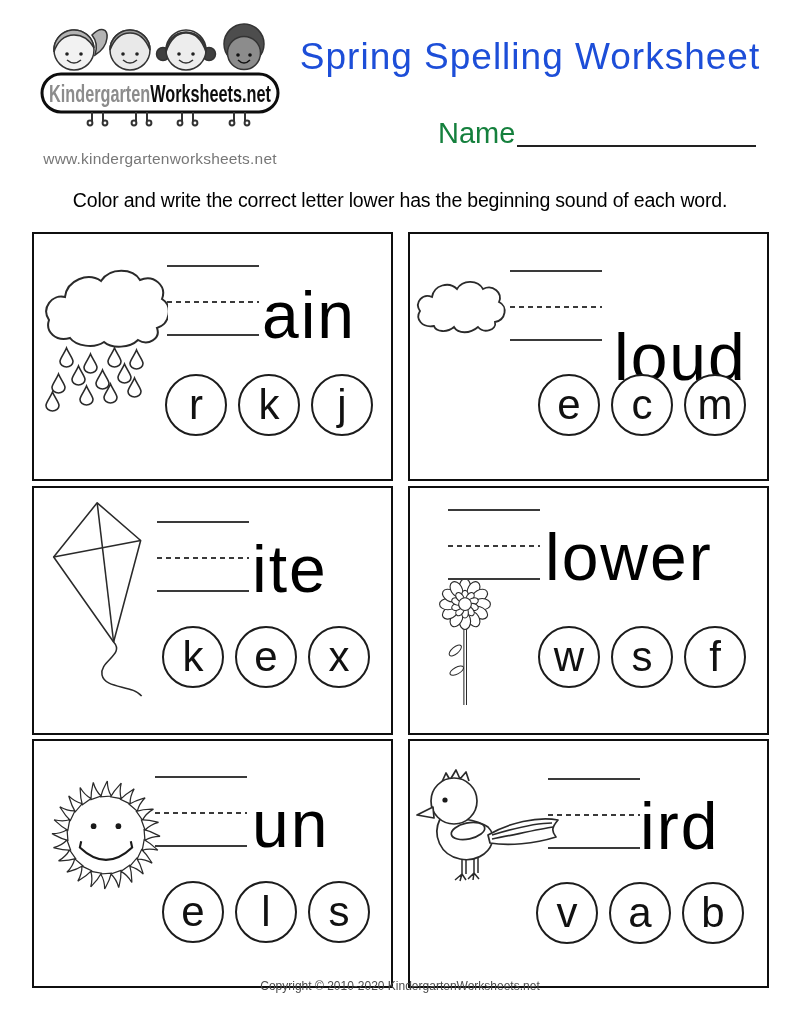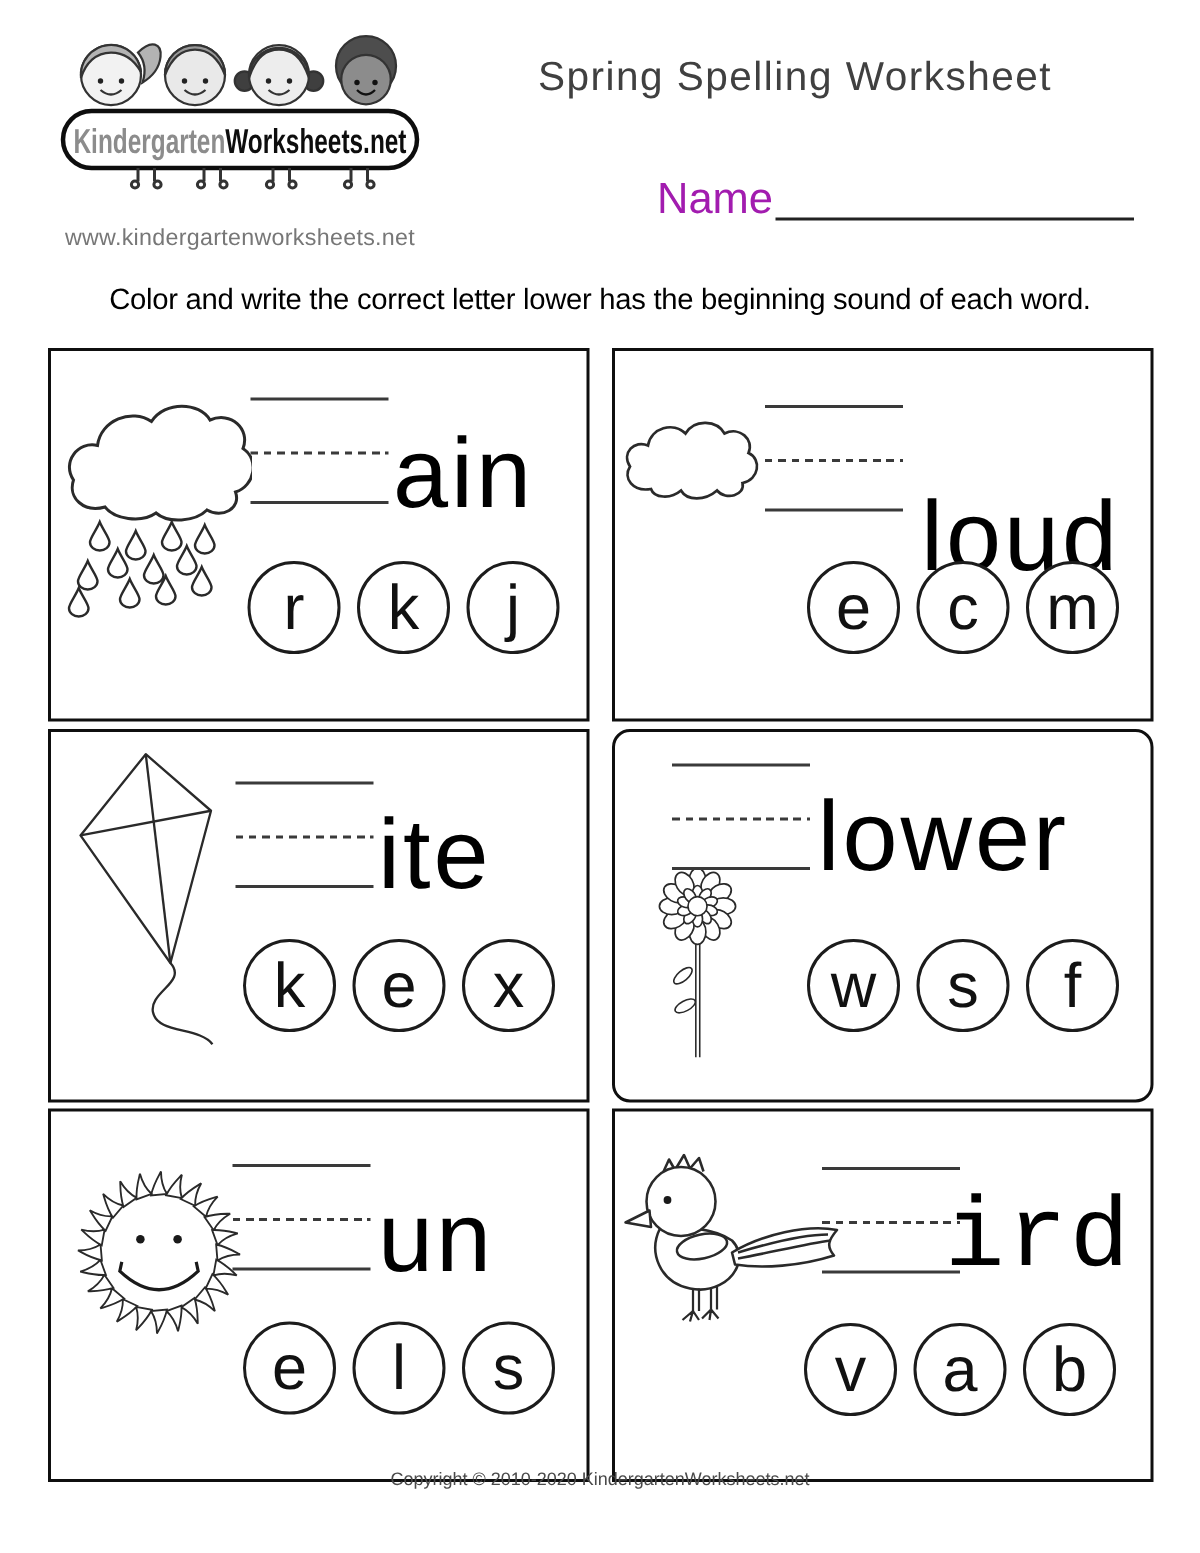--- a/index.html
+++ b/index.html
@@ -4,31 +4,31 @@
 <style>
   html,body{margin:0;padding:0;background:#fff;}
   .page{position:relative;width:800px;height:1035px;background:#fff;overflow:hidden;
         font-family:"Liberation Sans",sans-serif;color:#000;}
 
   
   .logo{position:absolute;left:40px;top:14px;width:240px;}
   .logo svg{display:block;}
   .logo-site{width:240px;text-align:center;font-size:15.5px;color:#777;margin-top:20px;letter-spacing:.2px;}
   .title{position:absolute;left:295px;top:36px;width:470px;text-align:center;
-         font-size:27px;letter-spacing:1px;color:#404040;}
-  .name-row{position:absolute;left:438px;top:117px;width:318px;display:flex;font-size:29px;color:#a21caf;}
+         font-size:37px;letter-spacing:1px;color:#1d4ed8;}
+  .name-row{position:absolute;left:438px;top:117px;width:318px;display:flex;font-size:29px;color:#15803d;}
   .name-line{flex:1;border-bottom:2px solid #222;margin-bottom:3px;margin-left:2px;}
 
   .instruction{position:absolute;left:0;top:189px;width:800px;text-align:center;
                font-size:19.5px;letter-spacing:-.2px;color:#000;}
 
   
   .box{position:absolute;width:361px;height:249px;border:2px solid #0f0f0f;background:#fff;box-sizing:border-box;}
   .b1{left:32px;top:232px;} .b2{left:408px;top:232px;}
-  .b3{left:32px;top:486px;} .b4{left:408px;top:486px;border-radius:12px;}
+  .b3{left:32px;top:486px;} .b4{left:408px;top:486px;}
   .b5{left:32px;top:739px;text-align:right;} .b6{left:408px;top:739px;}
 
   .art{position:absolute;}
   .write{position:absolute;width:92px;}
   .write .ls{height:2px;background:#3a3a3a;}
   .write .ld{height:2px;margin-top:34px;
      background:repeating-linear-gradient(90deg,#3a3a3a 0 5px,rgba(0,0,0,0) 5px 9px);}
   .write .lb{height:2px;margin-top:31px;background:#3a3a3a;}
 
   .word{position:absolute;font-size:66px;line-height:1;letter-spacing:2px;color:#000;white-space:nowrap;}
@@ -36,21 +36,21 @@
   .letters{position:absolute;display:flex;gap:11px;}
   .letter{width:62px;height:62px;border:2px solid #1c1c1c;border-radius:50%;box-sizing:border-box;
           display:flex;align-items:center;justify-content:center;font-size:42px;color:#111;background:#fff;}
 
   
   .b1 .art{left:6px;top:28px;}   .b1 .write{left:133px;top:31px;} .b1 .word{left:228px;top:48px;} .b1 .letters{left:131px;top:140px;}
   .b2 .art{left:4px;top:42px;}   .b2 .write{left:100px;top:36px;} .b2 .word{left:204px;top:50px;margin-top:40px;} .b2 .letters{left:128px;top:140px;}
   .b3 .art{left:10px;top:8px;}   .b3 .write{left:123px;top:33px;} .b3 .word{left:218px;top:48px;} .b3 .letters{left:128px;top:138px;}
   .b4 .art{left:24px;top:90px;}  .b4 .write{left:38px;top:21px;}  .b4 .word{left:135px;top:36px;} .b4 .letters{left:128px;top:138px;}
   .b5 .art{left:10px;top:32px;}  .b5 .write{left:121px;top:35px;} .b5 .word{left:218px;top:50px;} .b5 .letters{left:128px;top:140px;}
-  .b6 .art{left:2px;top:28px;}   .b6 .write{left:138px;top:37px;} .b6 .word{left:220px;top:52px;font-family:Liberation Mono, monospace;} .b6 .letters{left:126px;top:141px;}
+  .b6 .art{left:2px;top:28px;}   .b6 .write{left:138px;top:37px;} .b6 .word{left:230px;top:52px;} .b6 .letters{left:126px;top:141px;}
 
   
   .footer{position:absolute;left:0;top:979px;width:800px;text-align:center;
           font-size:12px;line-height:1.3;color:#4a4a4a;}
 </style>
 </head>
 <body>
 
 <div class="page">
 

